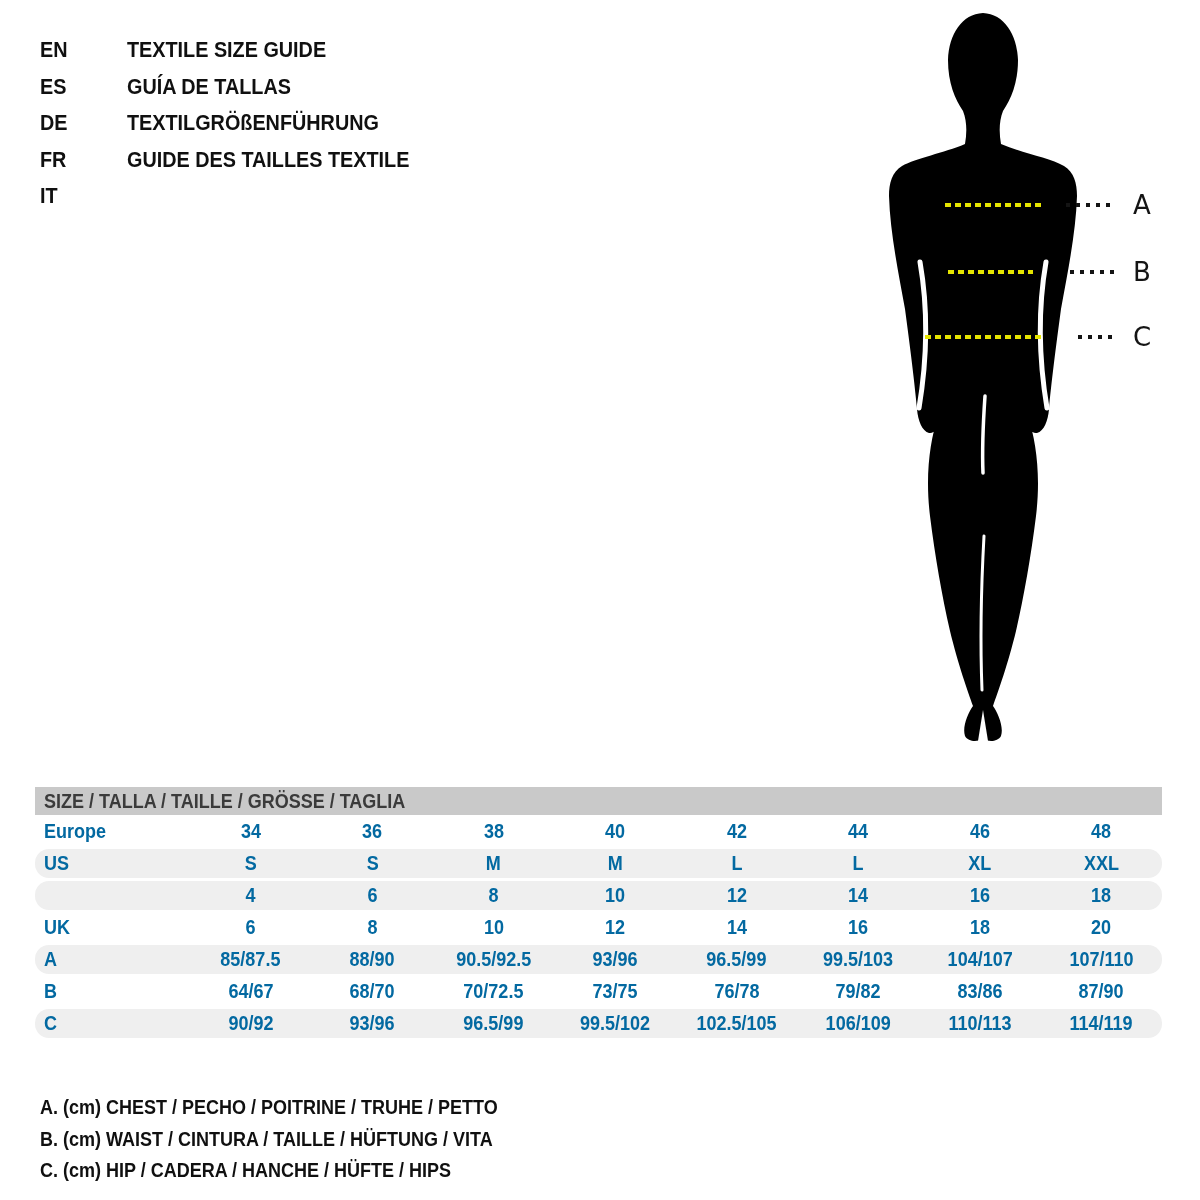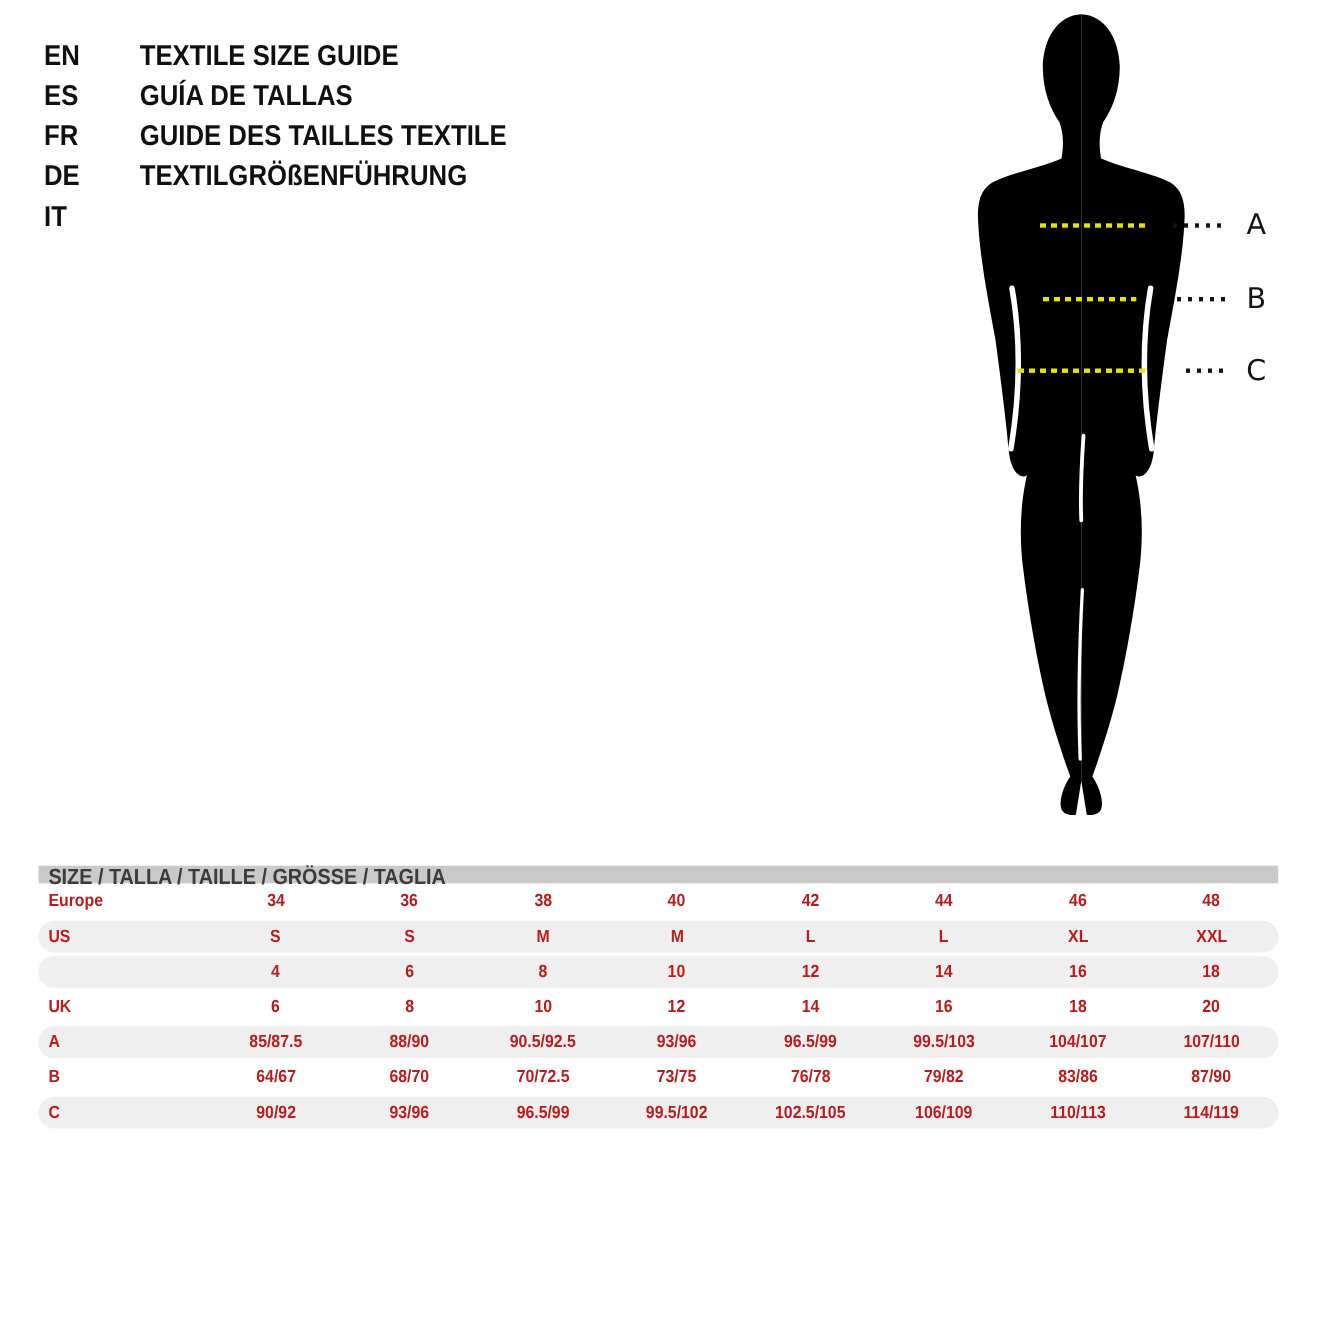--- a/index.html
+++ b/index.html
@@ -5,39 +5,39 @@
   html,body{margin:0;padding:0;background:#fff;}
   .page{
     position:relative;width:1200px;height:1200px;background:#ffffff;overflow:hidden;
     font-family:"Liberation Sans", sans-serif;color:#101010;
   }
   .cond{display:inline-block;transform:scaleX(.9);transform-origin:left center;white-space:nowrap;}
   .cond-c{display:inline-block;transform:scaleX(.9);transform-origin:center center;white-space:nowrap;}
 
   
   .lang-list{position:absolute;left:40px;top:32px;}
-  .lang-row{display:flex;height:36.5px;align-items:center;font-weight:bold;font-size:26px;}
+  .lang-row{display:flex;height:36.5px;align-items:center;font-weight:bold;font-size:22px;}
   .lang-code{width:87px;flex:0 0 87px;}
 
   
   .figure{position:absolute;left:0;top:0;}
   .figure svg{position:absolute;left:850px;top:0;}
   .dash-line{position:absolute;height:4px;background:repeating-linear-gradient(90deg,#e5e400 0 6px,rgba(0,0,0,0) 6px 10px);}
   .dot-line{position:absolute;height:4px;background:repeating-linear-gradient(90deg,#141414 0 4px,rgba(0,0,0,0) 4px 10px);}
   .marker-letter{position:absolute;left:1122px;width:40px;height:34px;line-height:34px;
     font-family:"DejaVu Sans", sans-serif;font-size:26px;font-weight:400;color:#141414;text-align:center;}
 
   
   .gender-line{position:absolute;left:40px;top:736px;font-size:21px;font-weight:bold;}
 
   
   .size-table{position:absolute;left:35px;top:787px;width:1127px;}
-  .table-header{height:16px;background:#c9c9c9;color:#3b3b3b;font-weight:bold;font-size:20px;
-    display:flex;align-items:flex-start;padding-left:9px;box-sizing:border-box;margin-bottom:2px;}
-  .t-row{display:flex;height:29px;margin-bottom:3px;align-items:center;font-size:16px;font-weight:bold;color:#b91c1c;}
+  .table-header{height:28px;background:#c9c9c9;color:#3b3b3b;font-weight:bold;font-size:20px;
+    display:flex;align-items:center;padding-left:9px;box-sizing:border-box;margin-bottom:2px;}
+  .t-row{display:flex;height:29px;margin-bottom:3px;align-items:center;font-size:20px;font-weight:bold;color:#0369a1;}
   .t-row.shade{background:#efefef;border-radius:14px;}
   .t-label{width:155px;flex:0 0 155px;padding-left:9px;box-sizing:border-box;text-align:left;}
   .t-cell{flex:1 1 0;text-align:center;}
 
   
   .legend{position:absolute;left:40px;top:1092px;}
   .legend-row{height:31.5px;display:flex;align-items:center;font-size:20px;font-weight:bold;}
 </style>
 </head>
 <body>
@@ -47,26 +47,26 @@
   <div class="lang-list">
     <div class="lang-row">
       <span class="lang-code"><span class="cond">EN</span></span>
       <span><span class="cond">TEXTILE SIZE GUIDE</span></span>
     </div>
     <div class="lang-row">
       <span class="lang-code"><span class="cond">ES</span></span>
       <span><span class="cond">GUÍA DE TALLAS</span></span>
     </div>
     <div class="lang-row">
+      <span class="lang-code"><span class="cond">DE</span></span>
+      <span><span class="cond">TEXTILGRÖßENFÜHRUNG</span></span>
+    </div>
+    <div class="lang-row">
       <span class="lang-code"><span class="cond">FR</span></span>
       <span><span class="cond">GUIDE DES TAILLES TEXTILE</span></span>
-    </div>
-    <div class="lang-row">
-      <span class="lang-code"><span class="cond">DE</span></span>
-      <span><span class="cond">TEXTILGRÖßENFÜHRUNG</span></span>
     </div>
     <div class="lang-row">
       <span class="lang-code"><span class="cond">IT</span></span>
     </div>
   </div>
 
   <div class="figure">
     <svg width="280" height="750" viewBox="850 0 280 750">
       <g fill="#000000">
         <path d="M 983 13
@@ -208,14 +208,25 @@
       <span class="t-cell"><span class="cond-c">93/96</span></span>
       <span class="t-cell"><span class="cond-c">96.5/99</span></span>
       <span class="t-cell"><span class="cond-c">99.5/102</span></span>
       <span class="t-cell"><span class="cond-c">102.5/105</span></span>
       <span class="t-cell"><span class="cond-c">106/109</span></span>
       <span class="t-cell"><span class="cond-c">110/113</span></span>
       <span class="t-cell"><span class="cond-c">114/119</span></span>
     </div>
   </div>
 
+  <div class="legend">
+    <div class="legend-row">
+        <span class="cond">A. (cm) CHEST / PECHO / POITRINE / TRUHE / PETTO</span>
+      </div>
+    <div class="legend-row">
+        <span class="cond">B. (cm) WAIST / CINTURA / TAILLE / HÜFTUNG / VITA</span>
+      </div>
+    <div class="legend-row">
+        <span class="cond">C. (cm) HIP / CADERA / HANCHE / HÜFTE / HIPS</span>
+      </div>
+  </div>
 
 </div>
 
 </body></html>

